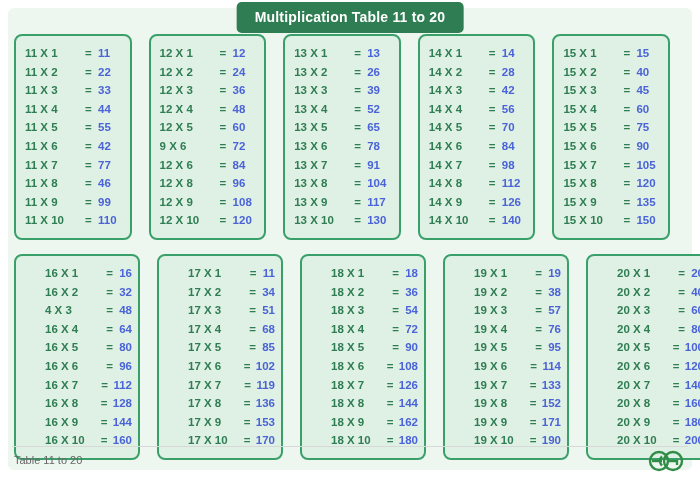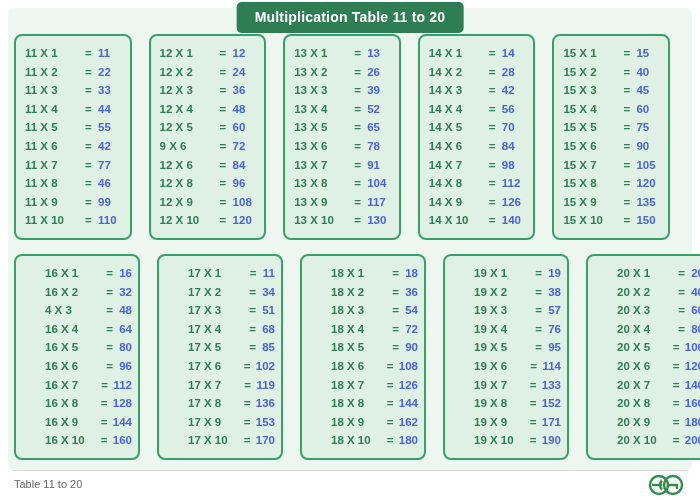--- a/index.html
+++ b/index.html
@@ -89,21 +89,21 @@
   }
   
   .w-a .lhs { width: 60px; }
   .w-a .eq  { width: 10px; }
   .w-b .lhs { width: 62px; margin-left: 20px; }
   .w-b .eq  { width: 10px; }
 
   .footer {
     position: absolute;
     left: 0;
-    top: 470px;
+    top: 446px;
     width: 700px;
     height: 30px;
     box-sizing: border-box;
   }
   .footer-line {
     position: absolute;
     left: 12px;
     top: 0px;
     width: 676px;
     height: 1px;

